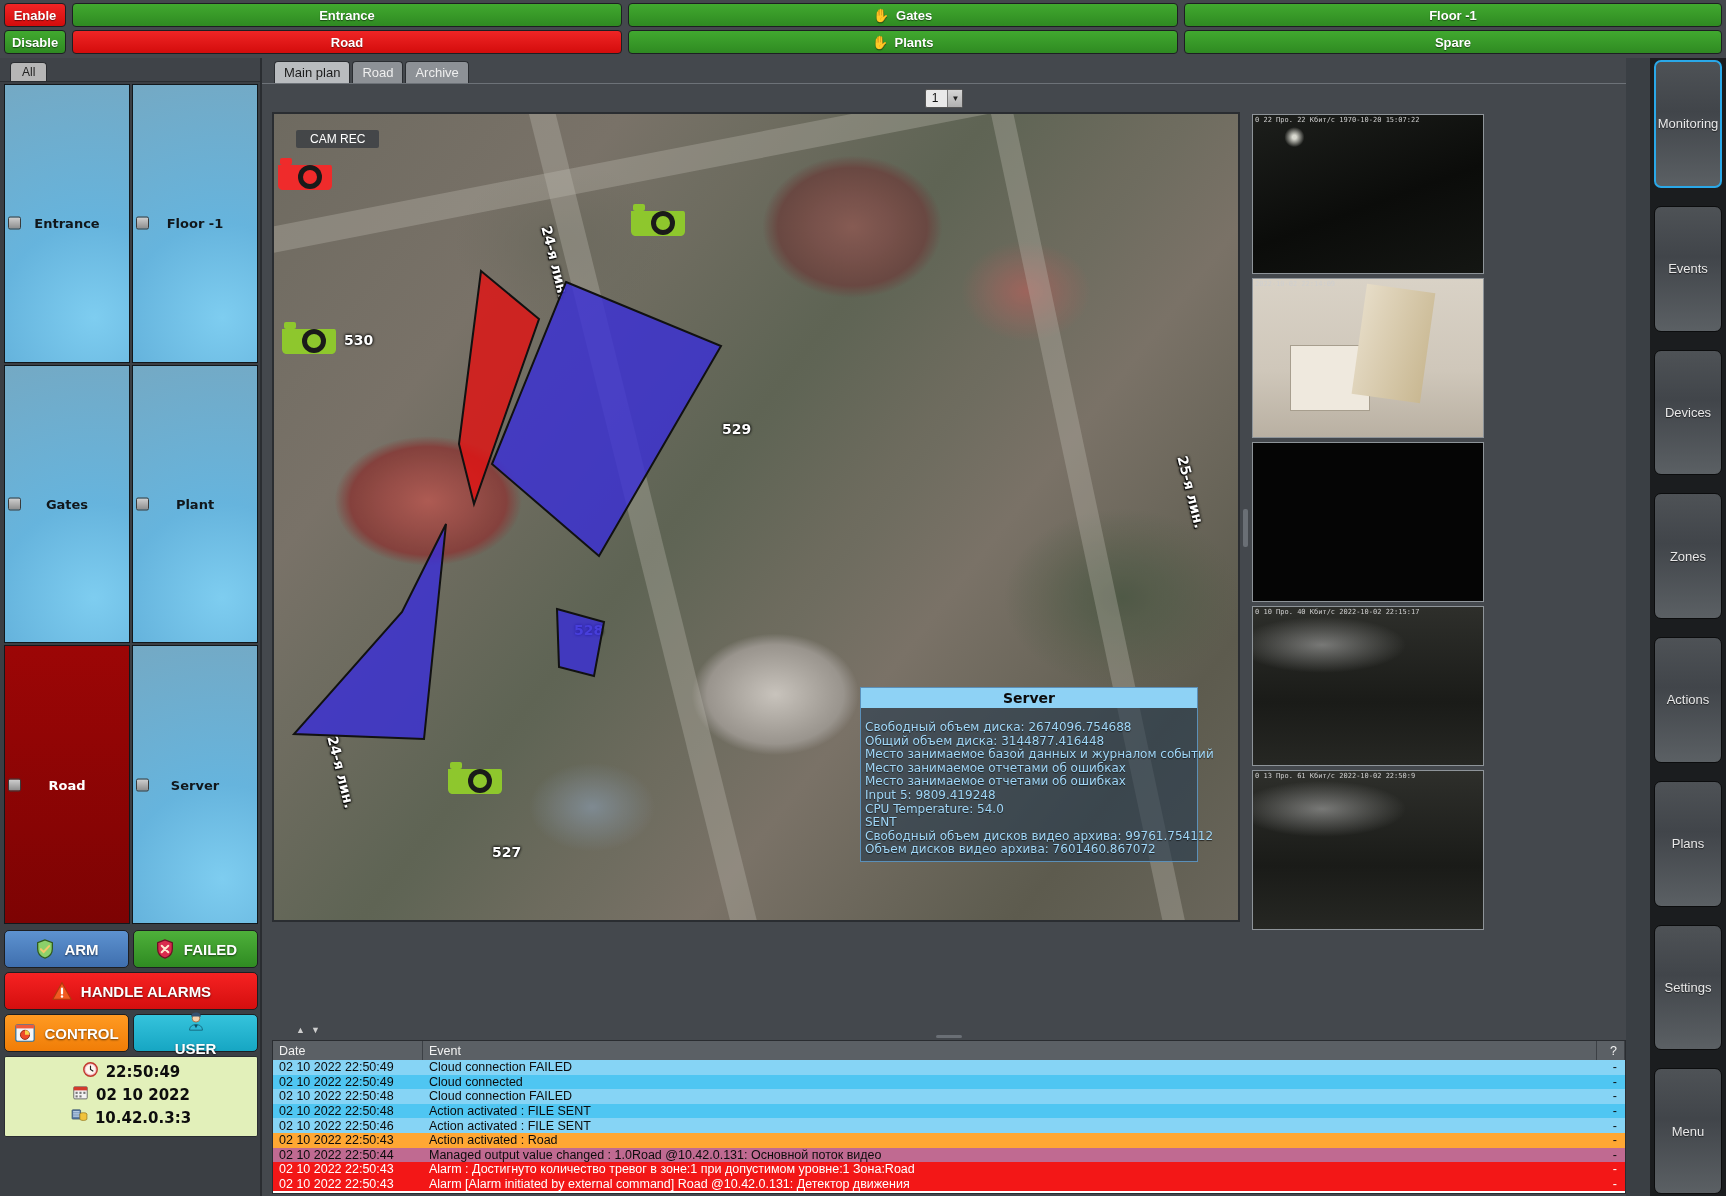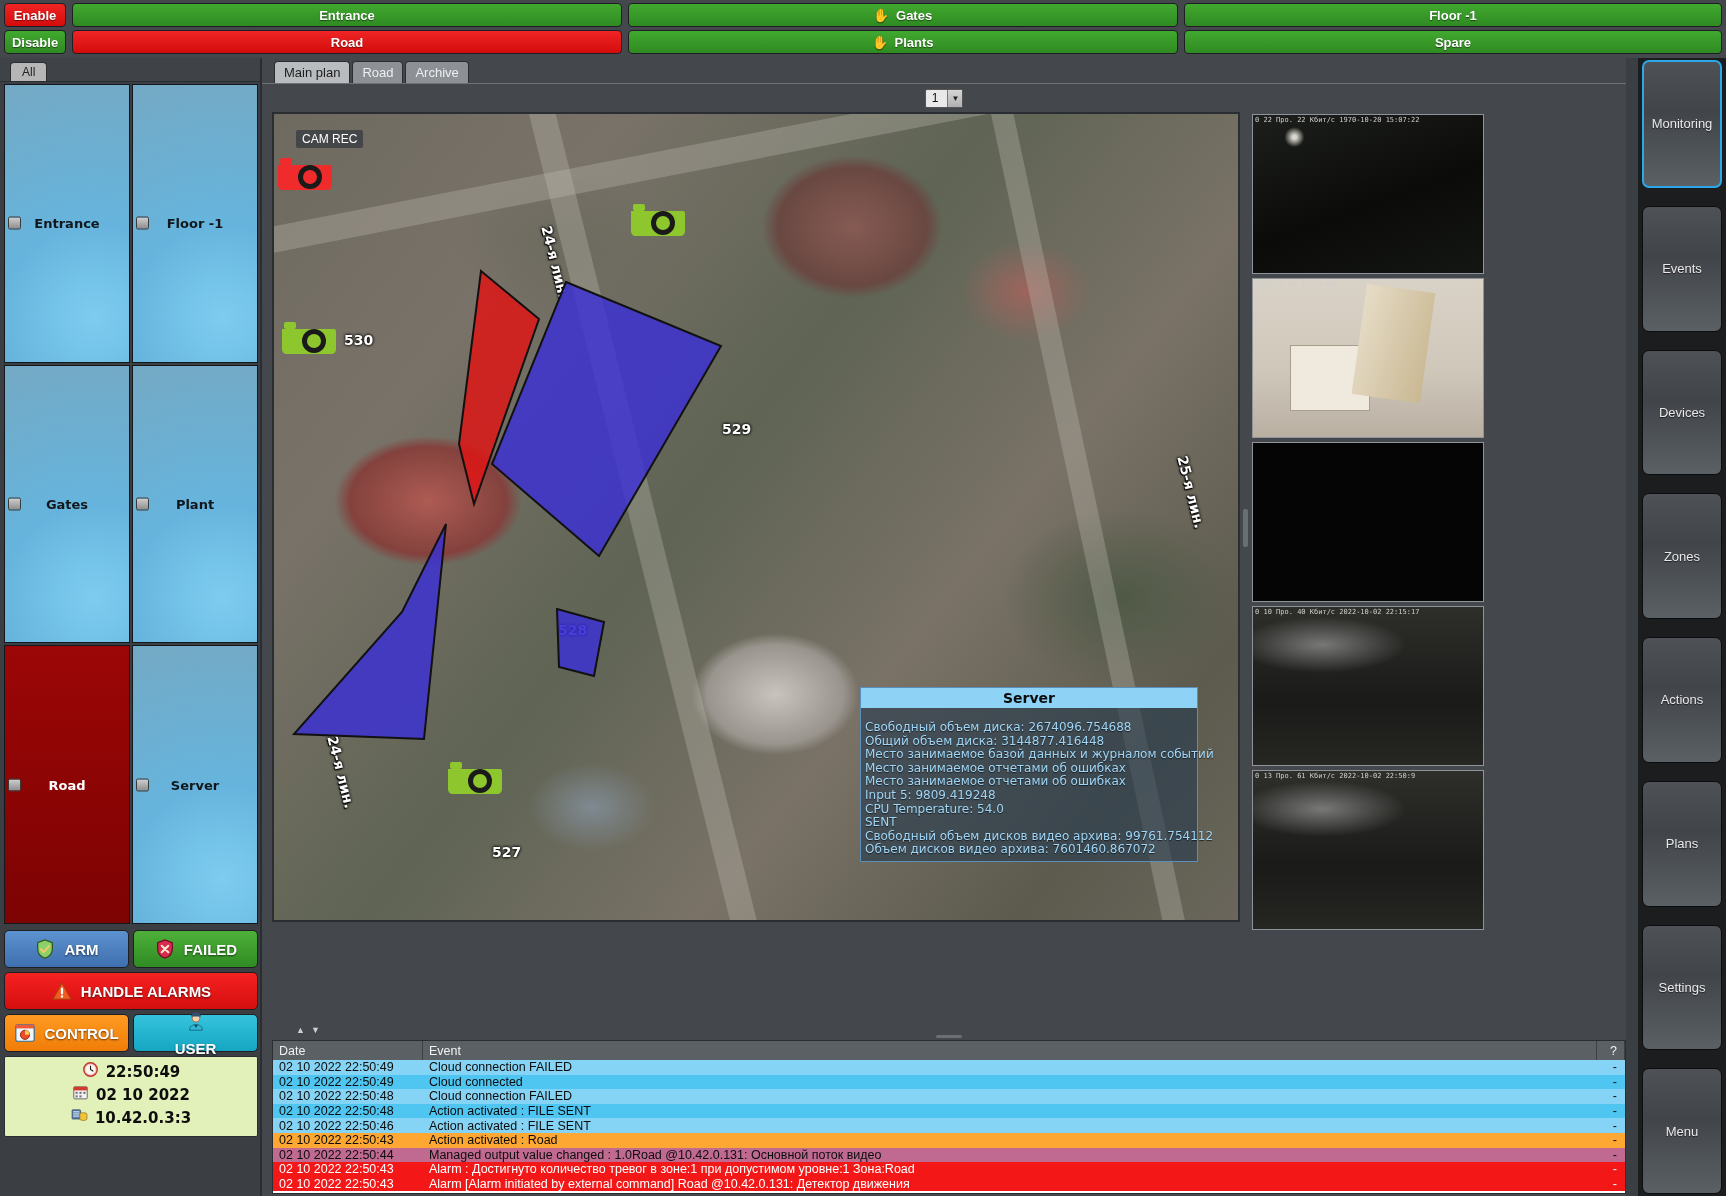--- a/index.html
+++ b/index.html
@@ -99,21 +99,21 @@
     filter:saturate(0.85); }
   .road{ position:absolute; background:rgba(200,195,185,.30); transform-origin:0 0; }
   .street-label{ position:absolute; color:#fff; font-size:14px; font-weight:bold;
     text-shadow:0 0 3px #000,0 0 3px #000,1px 1px 1px #000;
     font-family:"DejaVu Sans", sans-serif; white-space:nowrap; }
   .house-num{ position:absolute; color:#fff; font-size:14px; font-weight:bold;
     text-shadow:0 0 3px #000,0 0 3px #000; font-family:"DejaVu Sans", sans-serif; }
   .poly{ position:absolute; }
   .cam-icon{ position:absolute; width:58px; height:44px; cursor:pointer; }
   .cam-tag{ position:absolute; background:rgba(60,64,68,.85); color:#fff; font-size:12px;
-    padding:2px 6px; border-radius:2px; white-space:nowrap; }
+    padding:2px 14px; border-radius:2px; white-space:nowrap; }
 
   
   #server-tip{ position:absolute; left:586px; top:573px; width:338px;
     border:1px solid #5b8fb8; background:rgba(38,58,78,.62); }
   #server-tip .tip-head{ background:#8ed2f5; color:#0b0b0b; font-size:14px; font-weight:bold;
     text-align:center; padding:2px 0; font-family:"DejaVu Sans", sans-serif; }
   #server-tip .tip-body{ padding:13px 4px 4px; }
   .tip-line{ color:#9fd6f7; font-size:12px; line-height:13.6px; white-space:nowrap;
     font-family:"DejaVu Sans", sans-serif; text-shadow:0 1px 1px rgba(0,0,0,.6); }
 
@@ -152,21 +152,21 @@
   .log-head{ display:flex; background:#5b6065; color:#f2f2f2; font-size:12.5px; height:19px;
     align-items:center; }
   .log-head>div{ border-right:1px solid #3c4045; height:19px; display:flex; align-items:center;
     padding-left:6px; }
   .c-date{ width:150px; } .c-event{ flex:1; } .c-q{ width:28px; justify-content:center; }
   .log-row{ display:flex; font-size:12.5px; height:14.6px; align-items:center; color:#0c0c0c; }
   .log-row>div{ height:14.6px; display:flex; align-items:center; padding-left:6px; overflow:hidden; white-space:nowrap; }
   .log-row .c-q{ justify-content:flex-end; padding-right:8px; }
 
   
-  #right-menu{ position:absolute; right:0; top:58px; width:88px; bottom:0;
+  #right-menu{ position:absolute; right:0; top:58px; width:76px; bottom:0;
     background:#1b1d1f; padding:2px 4px; display:flex; flex-direction:column; gap:18px; }
   .rm-btn{ flex:1; border:1px solid #0c0d0e; border-radius:7px;
     background:linear-gradient(#4e5256 0%, #41454a 40%, #5b6064 100%);
     color:#e8e8e8; font-size:13px; display:flex; align-items:center; justify-content:center;
     cursor:pointer; text-shadow:0 1px 1px rgba(0,0,0,.6); }
   .rm-btn.active{ border:2px solid #2aa8e8; }
 </style>
 </head>
 <body>
 
@@ -360,21 +360,21 @@
 
       <div class="road" style="left:-40px; top:120px; width:1080px; height:26px; transform:rotate(-11deg);"></div>
       <div class="road" style="left:240px; top:-60px; width:26px; height:980px; transform:rotate(-14deg);"></div>
       <div class="road" style="left:700px; top:-80px; width:22px; height:1000px; transform:rotate(-12deg);"></div>
 
       <div class="street-label" style="left:244px; top:140px; transform:rotate(76deg);">24-я лин.</div>
       <div class="street-label" style="left:880px; top:370px; transform:rotate(76deg);">25-я лин.</div>
       <div class="street-label" style="left:30px; top:650px; transform:rotate(76deg);">24-я лин.</div>
 
       <div class="house-num" style="left:448px; top:307px;">529</div>
-      <div class="house-num" style="left:284px; top:508px; color:#7e7fe8;">528</div>
+      <div class="house-num" style="left:300px; top:508px; color:#7e7fe8;">528</div>
       <div class="house-num" style="left:218px; top:730px;">527</div>
 
       <svg class="poly" style="left:0; top:0; width:968px; height:810px;" viewBox="0 0 968 810">
         <polygon points="207,157 265,205 200,390 185,330" fill="#e01414" fill-opacity="0.82" stroke="#111" stroke-width="2"></polygon>
         <polygon points="292,168 447,232 325,442 218,350" fill="#3a2ed8" fill-opacity="0.80" stroke="#111" stroke-width="2"></polygon>
         <polygon points="172,410 150,625 20,620 128,498" fill="#3a2ed8" fill-opacity="0.80" stroke="#111" stroke-width="2"></polygon>
         <polygon points="283,495 330,508 320,562 285,553" fill="#3a2ed8" fill-opacity="0.80" stroke="#111" stroke-width="2"></polygon>
       </svg>
 
       <div class="cam-tag" style="left:22px; top:16px;">CAM REC</div>

